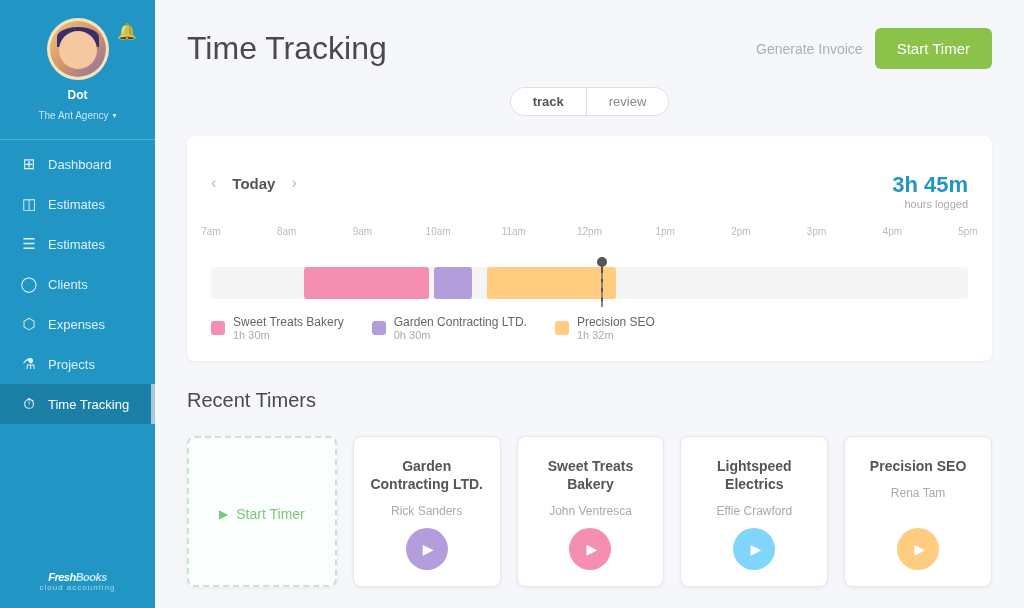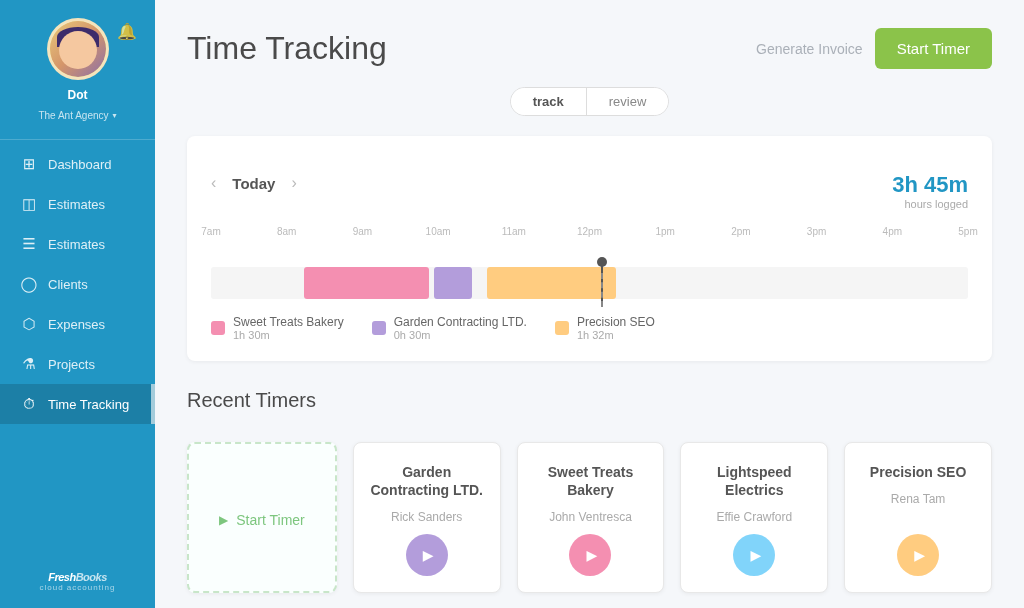--- a/index.html
+++ b/index.html
@@ -328,21 +328,21 @@
     .legend-time {
       font-size: 11px;
       color: #aaa;
     }
 
     
     .section-title {
       font-size: 20px;
       font-weight: 400;
       color: #4a4a4a;
-      margin-bottom: 30px;
+      margin-bottom: 24px;
     }
     .timers-grid {
       display: flex;
       gap: 16px;
     }
     .timer-card {
       flex: 1;
       background: #fff;
       border-radius: 8px;
       padding: 20px 16px 16px;

